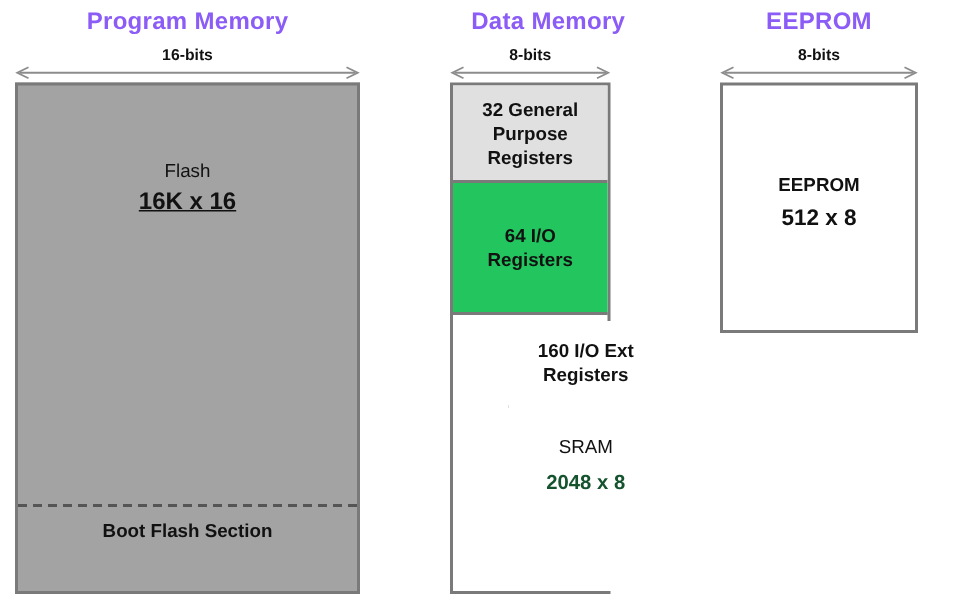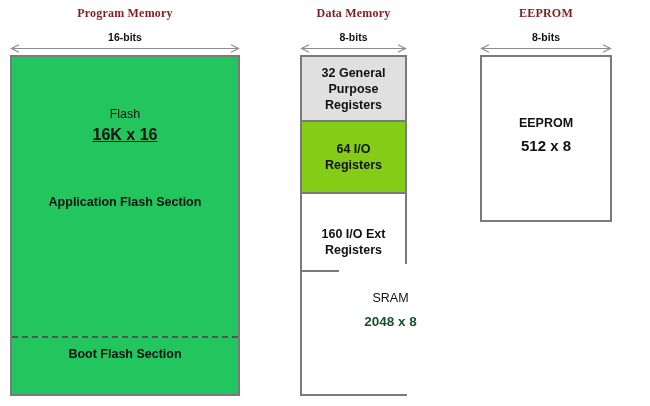--- a/index.html
+++ b/index.html
@@ -18,27 +18,26 @@
 
   .diagram {
     position: absolute;
     left: 0; top: 0;
     width: 650px; height: 406px;
   }
 
   
   .col-title {
     position: absolute;
-    font-size: 12px;
-    font-weight: bold;
-    color: #7f1d1d;
+    font-size: 16px;
+    font-weight: bold;
+    color: #8b5cf6;
     text-align: center;
     letter-spacing: 0.2px;
     white-space: nowrap;
-    font-family: Liberation Serif, serif;
   }
 
   
   .dim {
     position: absolute;
     height: 24px;
   }
   .dim-label {
     position: absolute;
     left: 0;
@@ -137,33 +136,32 @@
     <div class="dim-label">16-bits</div>
     <div class="dim-arrow">
       <svg viewBox="0 0 230 9" preserveAspectRatio="none">
         <line x1="3" y1="4.5" x2="227" y2="4.5" stroke="#8c8c8c" stroke-width="1.2"></line>
         <polyline points="9,0.8 1.5,4.5 9,8.2" fill="none" stroke="#8c8c8c" stroke-width="1.2"></polyline>
         <polyline points="221,0.8 228.5,4.5 221,8.2" fill="none" stroke="#8c8c8c" stroke-width="1.2"></polyline>
       </svg>
     </div>
   </div>
 
-  <div class="mem-box" style="left:10px; top:55px; width:230px; height:341px; background:#22c55e;">
+  <div class="mem-box" style="left:10px; top:55px; width:230px; height:341px; background:#a3a3a3;">
 
     <div class="free-label plain" style="top:50px;">Flash</div>
     <div class="free-label" style="top:69px; font-size:16px;text-decoration:underline;">16K x 16</div>
 
-    <div class="free-label" style="top:138px;">Application Flash Section</div>
 
     <div class="dashed-sep" style="top:279px;"></div>
 
     <div class="free-label" style="top:290px;">Boot Flash Section</div>
   </div>
 
-  <div class="col-title" style="left:300px; top:6px; width:107px;">Data Memory</div>
+  <div class="col-title" style="left:312px; top:6px; width:107px;">Data Memory</div>
 
   <div class="dim" style="left:300px; top:31px; width:107px;">
     <div class="dim-label">8-bits</div>
     <div class="dim-arrow">
       <svg viewBox="0 0 107 9" preserveAspectRatio="none">
         <line x1="3" y1="4.5" x2="104" y2="4.5" stroke="#8c8c8c" stroke-width="1.2"></line>
         <polyline points="9,0.8 1.5,4.5 9,8.2" fill="none" stroke="#8c8c8c" stroke-width="1.2"></polyline>
         <polyline points="98,0.8 105.5,4.5 98,8.2" fill="none" stroke="#8c8c8c" stroke-width="1.2"></polyline>
       </svg>
     </div>
@@ -172,28 +170,28 @@
   <div class="mem-box" style="left:300px; top:55px; width:107px; height:341px;">
 
     <div class="sub-block" style="top:0px; height:65px; background:#e0e0e0;">
       <div class="block-text">
         <div class="t-reg">32 General</div>
         <div class="t-reg">Purpose</div>
         <div class="t-reg">Registers</div>
       </div>
     </div>
 
-    <div class="sub-block" style="top:65px; height:72px; background:#84cc16;">
+    <div class="sub-block" style="top:65px; height:88px; background:#22c55e;">
       <div class="block-text">
         <div class="t-reg">64 I/O</div>
         <div class="t-reg">Registers</div>
       </div>
     </div>
 
-    <div class="sub-block" style="top:157px; height:58px; background:#ffffff;">
+    <div class="sub-block" style="top:157px; height:58px; background:#ffffff;margin-left:37px;">
       <div class="block-text">
         <div class="t-reg">160 I/O Ext</div>
         <div class="t-reg">Registers</div>
       </div>
     </div>
 
     <div class="sub-block last" style="top:207px; height:130px; background:#ffffff; align-items:flex-start;">
       <div class="block-text" style="margin-top:26px;">
         <div class="t-name">SRAM</div>
         <div class="t-size">2048 x 8</div>

